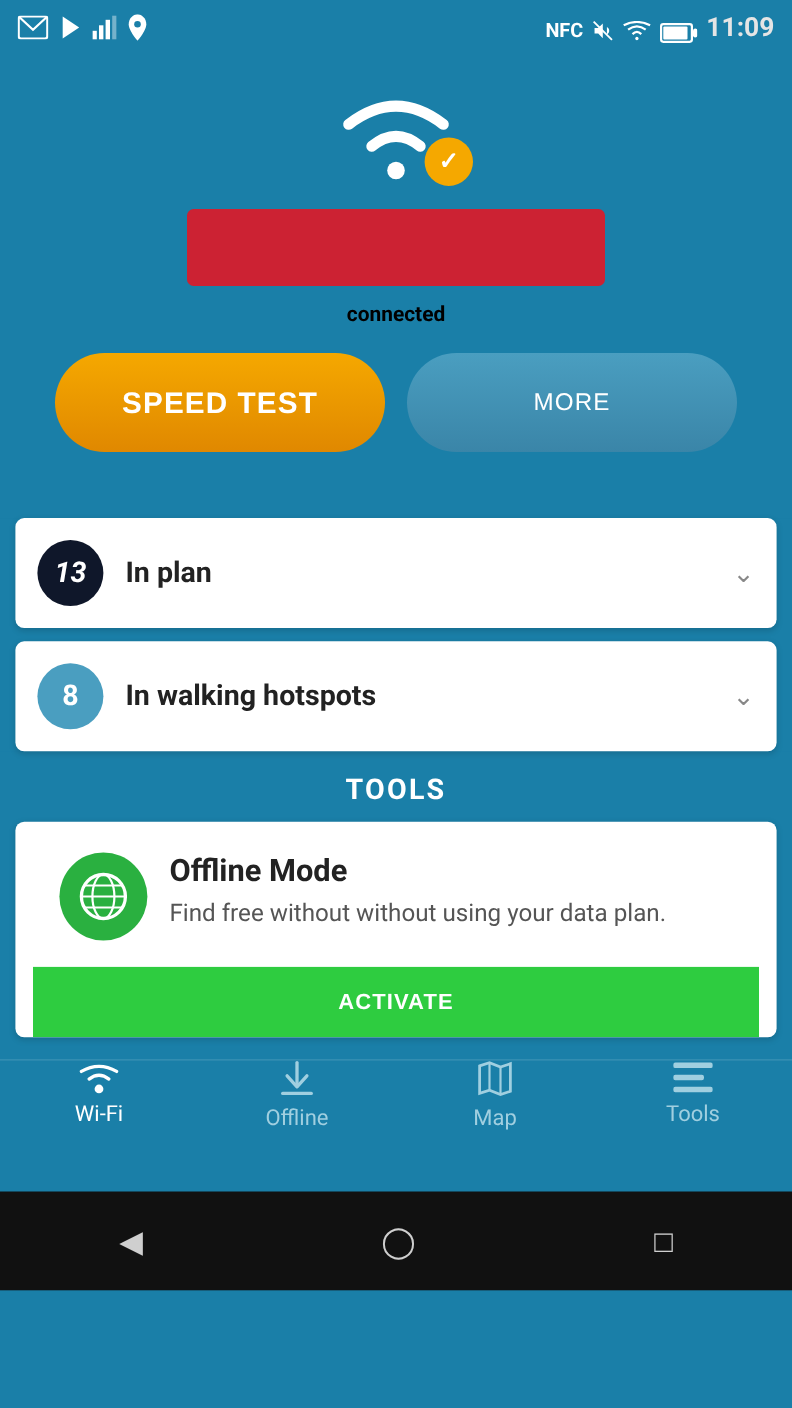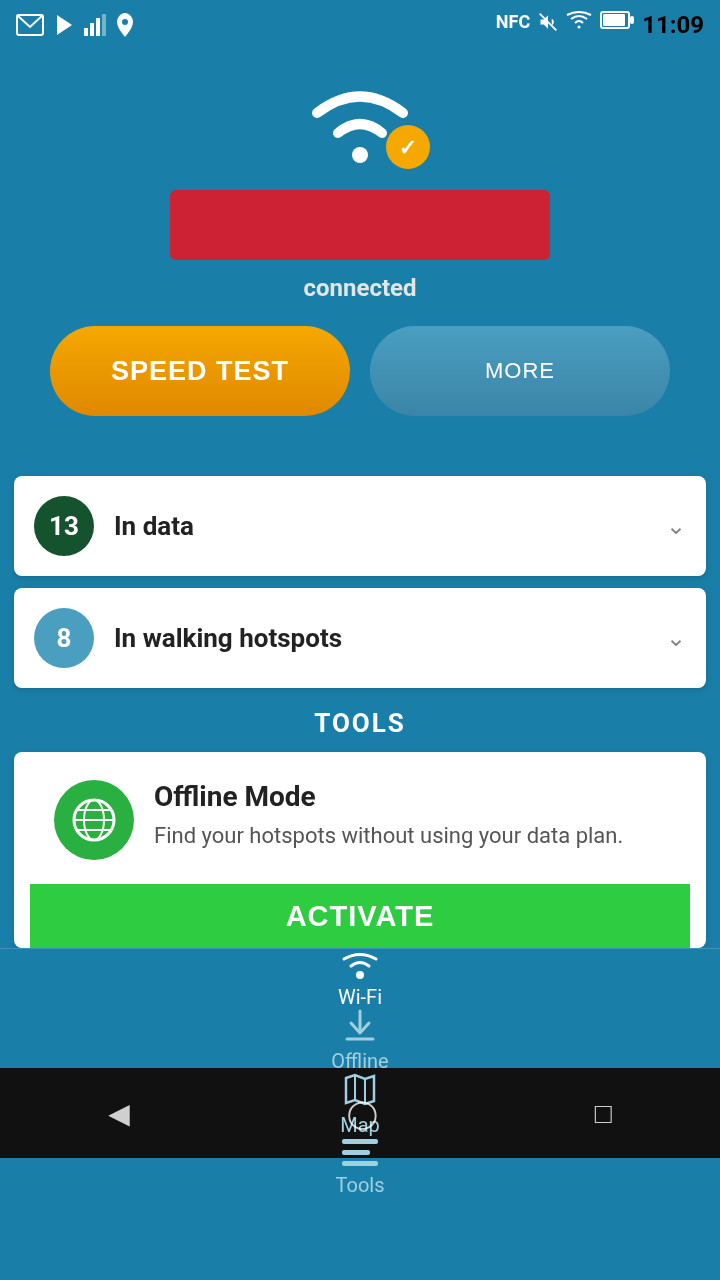--- a/index.html
+++ b/index.html
@@ -22,30 +22,30 @@
       justify-content: space-between;
       padding: 0 16px;
     }
     .status-bar-left {
       display: flex;
       align-items: center;
       gap: 10px;
     }
     .status-bar-right {
       display: flex;
-      align-items: flex-start;
+      align-items: flex-end;
       gap: 8px;
       font-size: 22px;
       color: white;
       padding-left: 20px;
     }
     .status-time {
       font-size: 24px;
       font-weight: bold;
-      color: #000000;
+      color: #e5e5e5;
     }
 
     
     .main-content {
       width: 100%;
       background: #1a7fa8;
       padding: 20px 30px 30px;
       display: flex;
       flex-direction: column;
       align-items: center;
@@ -54,22 +54,22 @@
     
     .network-bar {
       width: 380px;
       height: 70px;
       background: #cc2233;
       border-radius: 6px;
       margin-bottom: 14px;
     }
 
     .connected-text {
-      color: #e5e5e5;
-      font-size: 24px;
+      color: #000000;
+      font-size: 19px;
       font-weight: bold;
       margin-bottom: 24px;
     }
 
     
     .buttons-row {
       display: flex;
       gap: 20px;
       width: 100%;
       justify-content: center;
@@ -125,21 +125,21 @@
       border-radius: 50%;
       display: flex;
       align-items: center;
       justify-content: center;
       font-size: 26px;
       font-weight: bold;
       color: white;
       flex-shrink: 0;
       margin-right: 20px;
     }
-    .badge-red { background: #14532d; }
+    .badge-red { background: #0f172a; font-style: italic; }
     .badge-blue { background: #4a9ec0; }
 
     .list-label {
       font-size: 26px;
       font-weight: bold;
       color: #222;
       flex: 1;
     }
 
     .chevron-icon {
@@ -196,40 +196,40 @@
       color: #555;
       line-height: 1.4;
     }
 
     .activate-btn {
       width: calc(100% + 48px);
       margin-left: -24px;
       height: 64px;
       background: #2ecc40;
       border: none;
-      font-size: 29px;
+      font-size: 20px;
       font-weight: bold;
       color: white;
       letter-spacing: 1px;
       cursor: pointer;
       display: flex;
       align-items: center;
       justify-content: center;
     }
 
     
     .bottom-nav {
       width: 100%;
       height: 120px;
       background: #1a7fa8;
       display: flex;
-      align-items: center;
+      align-items: flex-start;
       border-top: 1px solid rgba(255,255,255,0.15);
       position: relative;
-      flex-direction: column;
+      margin-top: 20px;
     }
 
     .nav-item {
       flex: 1;
       display: flex;
       flex-direction: column;
       align-items: center;
       justify-content: center;
       gap: 6px;
       cursor: pointer;
@@ -350,21 +350,21 @@
     <button class="btn-more">MORE</button>
   </div>
 </div>
 
 <div class="list-section">
 
   <div class="list-card">
     <div class="list-badge badge-red">
       <span>13</span>
     </div>
-    <span class="list-label">In data</span>
+    <span class="list-label">In plan</span>
     <span class="chevron-icon">⌄</span>
   </div>
 
   <div class="list-card">
     <div class="list-badge badge-blue">
       <span>8</span>
     </div>
     <span class="list-label">In walking hotspots</span>
     <span class="chevron-icon">⌄</span>
   </div>
@@ -380,21 +380,21 @@
         <svg width="50" height="50" viewBox="0 0 50 50" fill="white">
           <circle cx="25" cy="25" r="20" fill="none" stroke="white" stroke-width="3"></circle>
           <ellipse cx="25" cy="25" rx="10" ry="20" fill="none" stroke="white" stroke-width="2"></ellipse>
           <line x1="5" y1="25" x2="45" y2="25" stroke="white" stroke-width="2"></line>
           <line x1="8" y1="15" x2="42" y2="15" stroke="white" stroke-width="2"></line>
           <line x1="8" y1="35" x2="42" y2="35" stroke="white" stroke-width="2"></line>
         </svg>
       </div>
       <div class="tool-text-block">
         <div class="tool-title">Offline Mode</div>
-        <div class="tool-desc">Find your hotspots without using your data plan.</div>
+        <div class="tool-desc">Find free without without using your data plan.</div>
       </div>
     </div>
     <button class="activate-btn">ACTIVATE</button>
   </div>
 </div>
 
 <div class="bottom-nav">
 
   <div class="nav-item active">
     <svg width="38" height="30" viewBox="0 0 38 30" fill="white">

